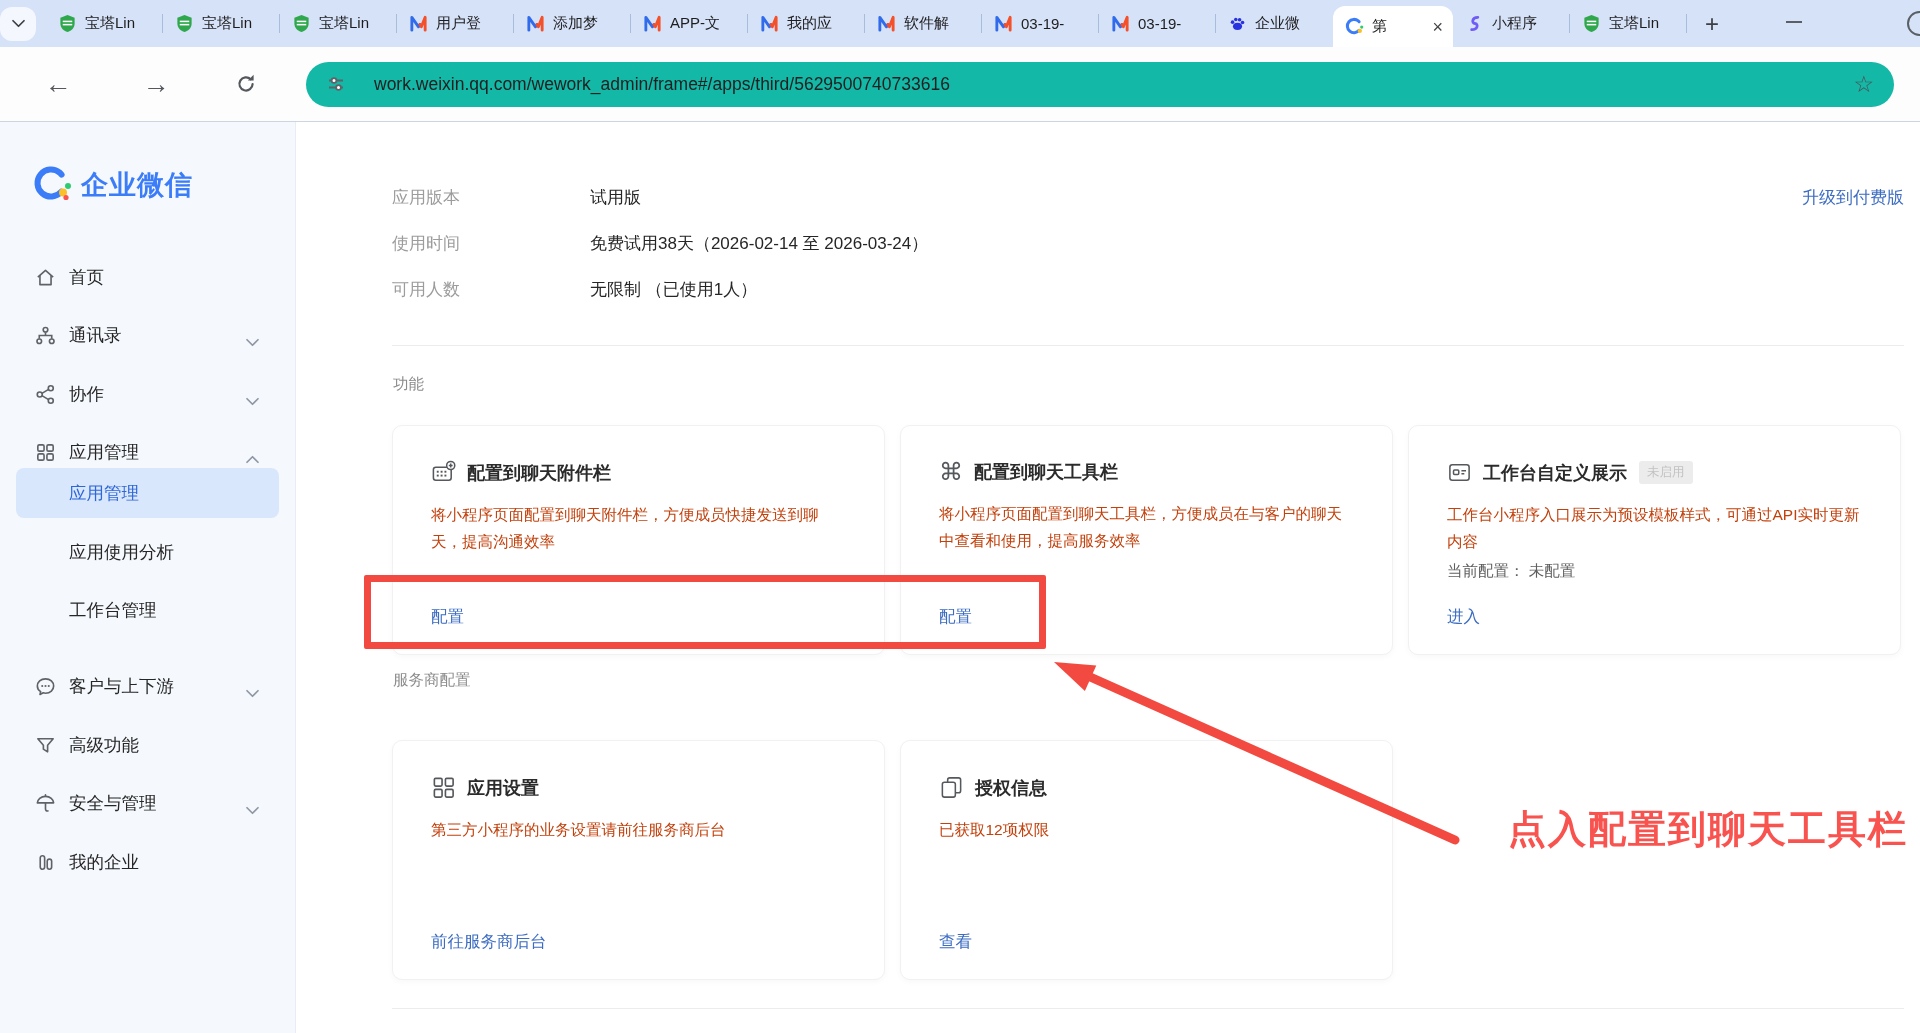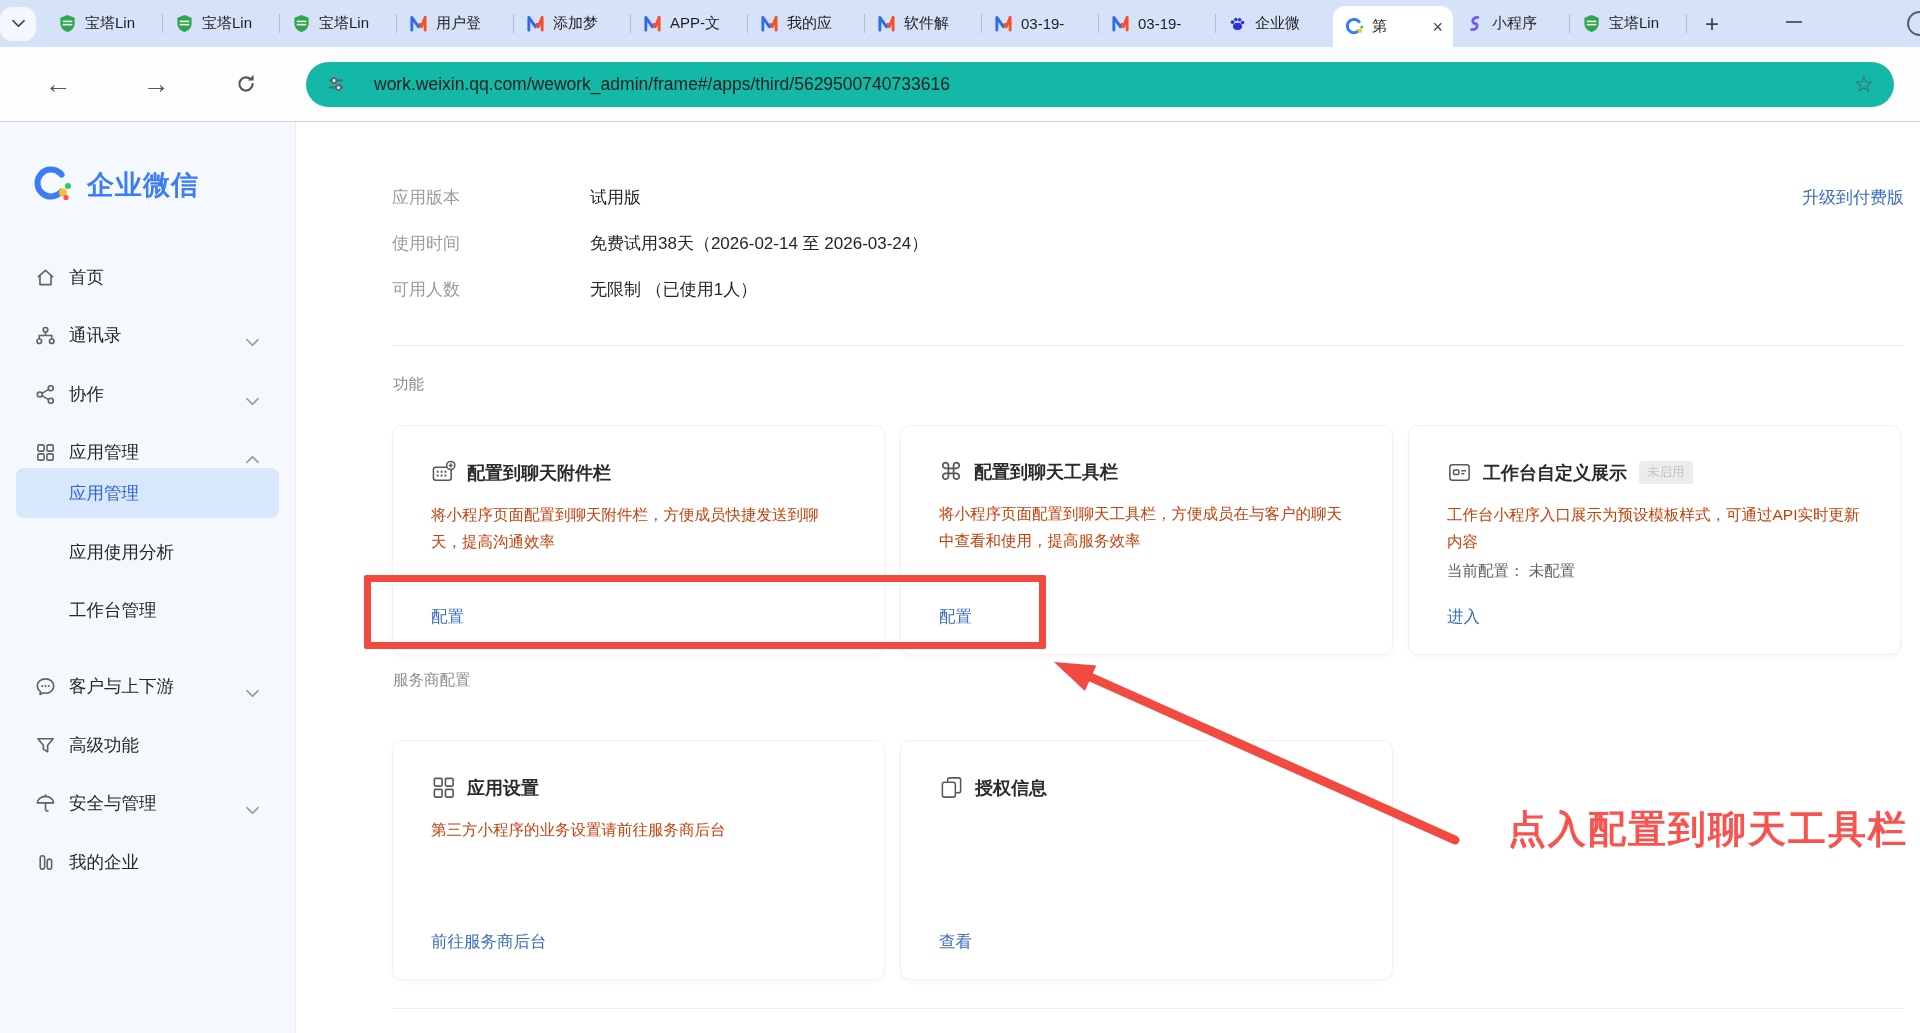--- a/index.html
+++ b/index.html
@@ -61,21 +61,21 @@
     white-space:nowrap; overflow:hidden; }
   .omnibox .star { font-size:23px; color:#4d5156; flex:0 0 auto; }
 
   
   .page { position:absolute; top:122px; left:0; right:0; bottom:0; background:#fff; }
   .sidebar {
     position:absolute; left:0; top:0; width:296px; height:100%;
     background:#f5f8fc; border-right:1px solid #e8edf4;
   }
   .logo { position:absolute; left:32px; top:42px; display:flex; align-items:center; }
-  .logo-text { font-size:27px; font-weight:700; color:#3b7cf9; margin-left:13px; letter-spacing:1px; }
+  .logo-text { font-size:27px; font-weight:700; color:#3b7cf9; margin-left:7px; letter-spacing:1px; }
   .menu { position:absolute; top:108px; left:0; right:0; }
   .mi { height:58.5px; display:flex; align-items:flex-end; padding-left:34px; position:relative;
     font-size:17.5px; color:#262626; cursor:pointer; }
   .mi .micon { width:23px; height:23px; margin-right:12px; color:#5f6368; flex:0 0 auto; }
   .mi .chev { position:absolute; right:36px; color:#8e98a5; }
   .sub-row { height:58.5px; display:flex; align-items:center; }
   .sub-pill { margin:0 16px; height:50px; border-radius:8px; flex:1; display:flex;
     align-items:center; padding-left:53px; font-size:17.5px; color:#262626; cursor:pointer; }
   .sub-pill.active { background:#d9e7fc; color:#2f66d8; }
 
@@ -514,20 +514,21 @@
         <span class="card-link">前往服务商后台</span>
       </div>
 
       <div class="card">
         <div class="card-head">
           <svg class="card-icon" viewBox="0 0 26 26">
               <use href="#i-copy"></use>
             </svg>
           <span class="card-title">授权信息</span>
         </div>
+        <div class="card-desc">已获取12项权限</div>
         <span class="card-link">查看</span>
       </div>
     </div>
 
     <div class="divider div2"></div>
   </div>
 </div>
 
 <div class="red-rect"></div>
 <svg class="red-arrow" width="440" height="230" viewBox="0 0 440 230">

